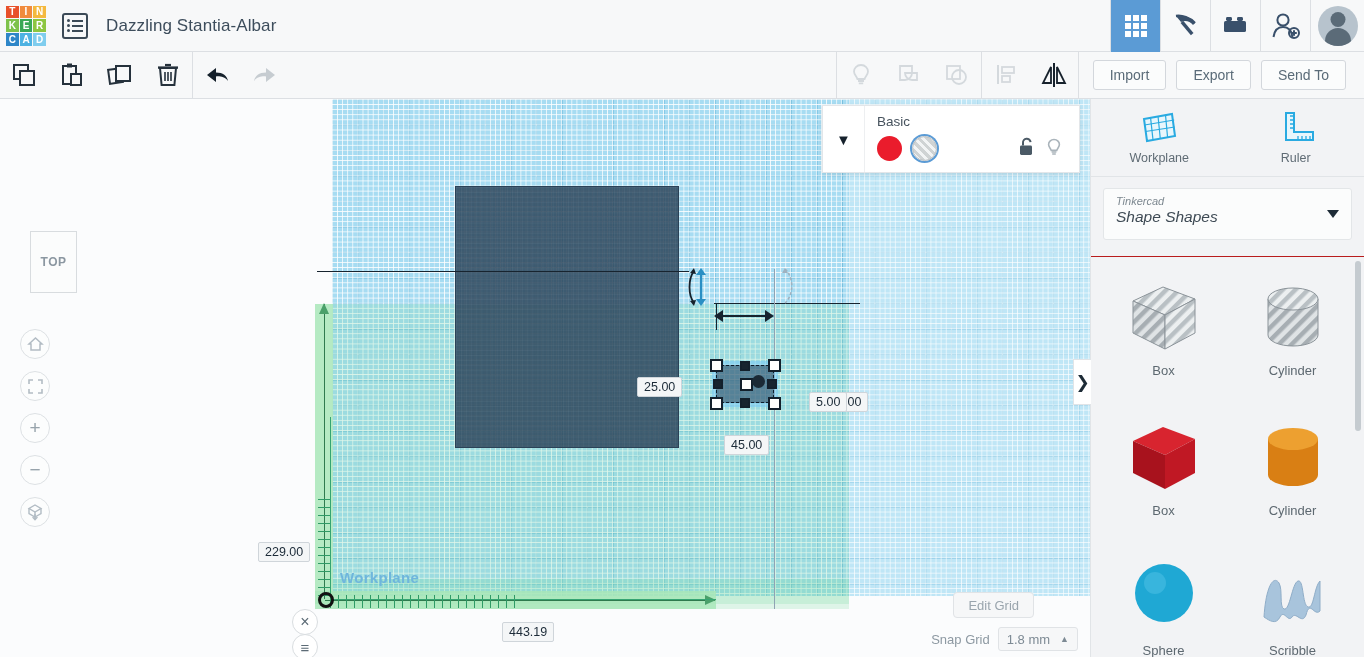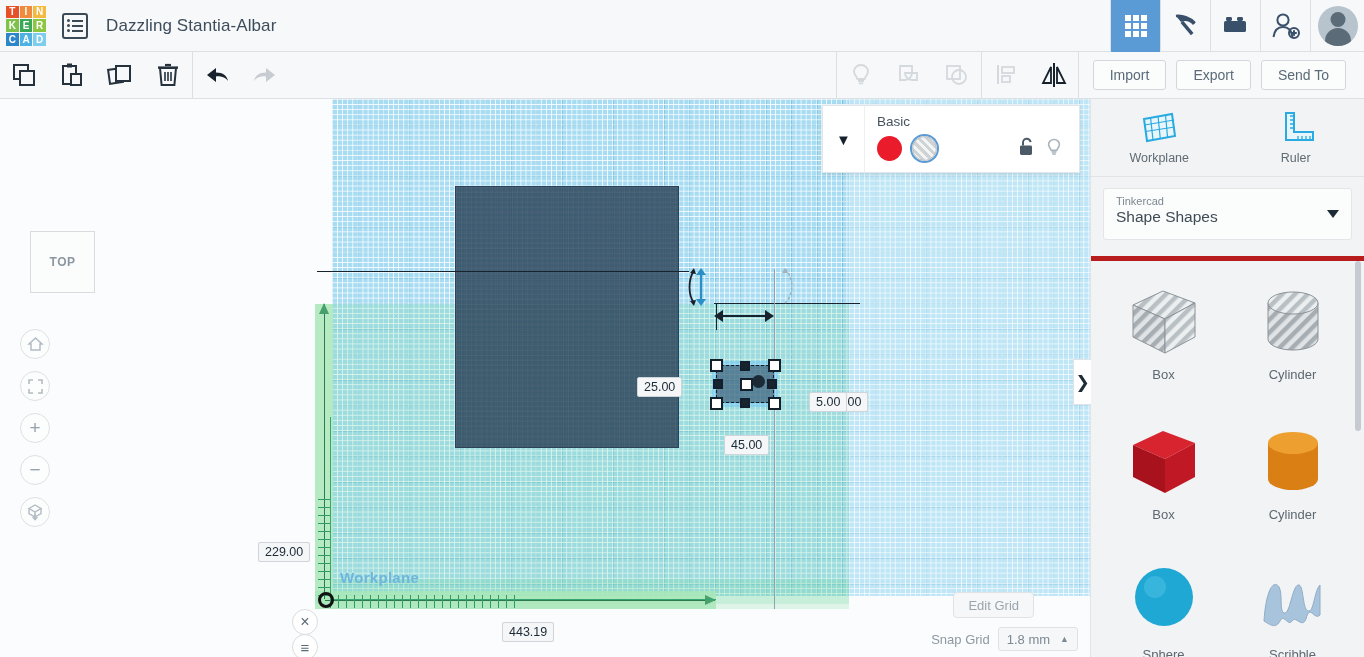--- a/index.html
+++ b/index.html
@@ -177,21 +177,21 @@
   }
   .dim {
     position: absolute; background: #f4f6f7; border: 1px solid #cfd5da; border-radius: 2px;
     font-size: 12.5px; color: #1c2b38; padding: 2px 6px; white-space: nowrap;
   }
   .arrowline { position: absolute; background: #17242f; }
   .leader { position: absolute; background: #17242f; height: 1px; }
 
   
   .viewcube {
-    position: absolute; left: 30px; top: 132px; width: 65px; height: 62px;
+    position: absolute; left: 30px; top: 132px; width: 47px; height: 62px;
     border: 1px solid #d8dcdf; background: #fbfcfc;
     display: flex; align-items: center; justify-content: center;
     font-size: 12px; font-weight: bold; color: #8b97a1; letter-spacing: .5px;
   }
   .vbtn {
     position: absolute; left: 20px; width: 30px; height: 30px; border-radius: 50%;
     border: 1px solid #dde1e4; background: #fcfdfd;
     display: flex; align-items: center; justify-content: center; color: #b2bcc4;
   }
   .canvas-btn {
@@ -236,32 +236,32 @@
   
   .sidebar {
     position: absolute; top: 99px; right: 0; width: 274px; height: 558px;
     background: #f2f3f5; border-left: 1px solid #e1e4e7;
   }
   .sb-top { height: 78px; display: flex; border-bottom: 1px solid #e1e4e7; background: #f2f3f5; }
   .sb-tool { flex: 1; display: flex; flex-direction: column; align-items: center; justify-content: center; gap: 5px; }
   .sb-tool span { font-size: 12.5px; color: #5f6b74; }
   .dropdown {
     margin: 11px 12px 0 12px; height: 52px; background: #fbfcfc;
-    border: 1px solid #e3e6e8; border-radius: 3px; padding: 6px 12px; position: relative;
+    border: 1px solid #e3e6e8; border-radius: 3px; padding: 6px 12px; position: relative; font-style: italic;
   }
   .dd-sup { font-size: 11px; color: #7d8890; }
   .dd-main { font-size: 15.5px; color: #3f4b55; margin-top: 1px; }
   .dd-caret {
     position: absolute; right: 12px; top: 21px;
     border-left: 6px solid transparent; border-right: 6px solid transparent; border-top: 8px solid #1d2b36;
   }
   .shapegrid {
     position: absolute; top: 157px; left: 0; width: 274px; height: 401px;
     padding: 10px 8px 0 8px; display: grid; grid-template-columns: 1fr 1fr;
-    grid-auto-rows: 140px; overflow: hidden; border-top: 5px solid #b91c1c;
+    grid-auto-rows: 140px; overflow: hidden; border-top: 1px solid #b91c1c;
   }
   .shapecell { display: flex; flex-direction: column; align-items: center; justify-content: flex-start; gap: 6px; padding-top: 12px; }
   .shapecell span { font-size: 13px; color: #5d6870; }
   .scroll {
     position: absolute; right: 3px; top: 162px; width: 6px; height: 170px;
     background: #c5cbd0; border-radius: 3px;
   }
   .panel-tab {
     position: absolute; left: -18px; top: 260px; width: 18px; height: 46px;
     background: #ffffff; border: 1px solid #e1e4e7; border-right: none;

